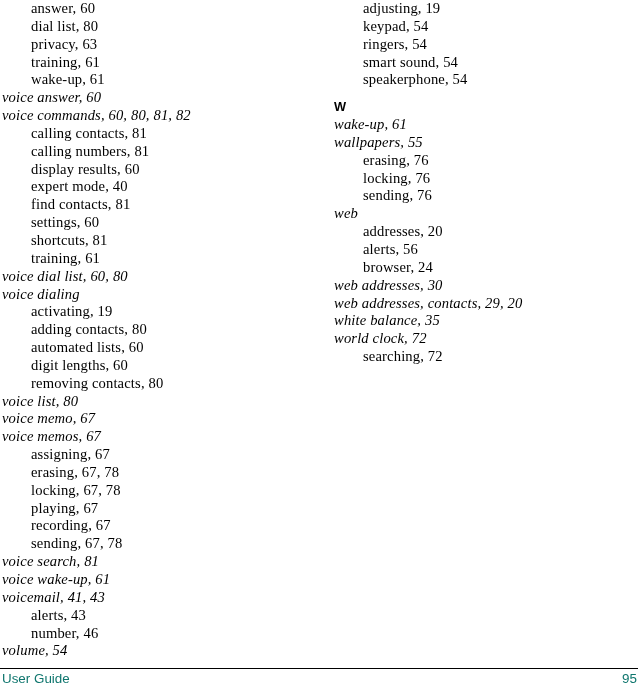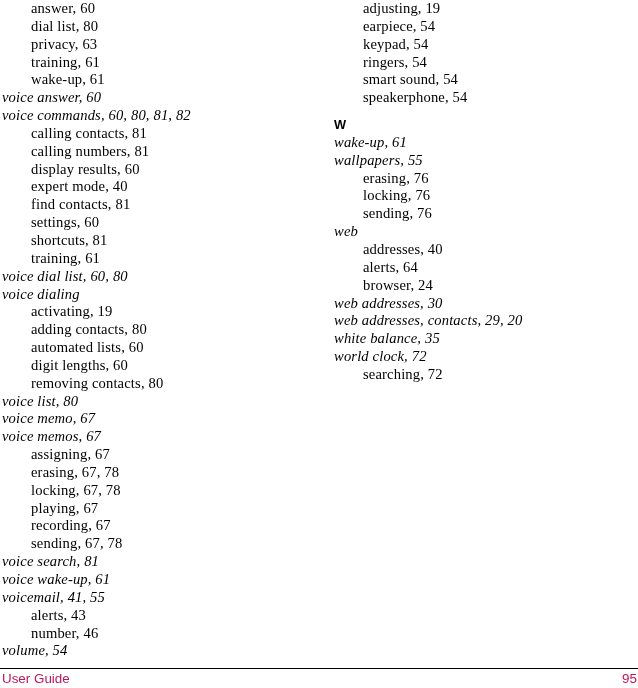--- a/index.html
+++ b/index.html
@@ -66,21 +66,21 @@
     border-top: 1.6px solid #000000;
     box-sizing: border-box;
   }
   .footer-inner {
     position: relative;
     width: 638px;
     height: 100%;
     font-family: "Liberation Sans", "DejaVu Sans", sans-serif;
     font-size: 13.4px;
     line-height: 18px;
-    color: #be185d;
+    color: #0f766e;
   }
   .footer-title {
     position: absolute;
     left: 2px;
     top: 1px;
     white-space: nowrap;
   }
   .footer-page-number {
     position: absolute;
     right: 1px;
@@ -120,42 +120,41 @@
       <div class="entry level-0">voice memo, 67</div>
       <div class="entry level-0">voice memos, 67</div>
       <div class="entry level-1">assigning, 67</div>
       <div class="entry level-1">erasing, 67, 78</div>
       <div class="entry level-1">locking, 67, 78</div>
       <div class="entry level-1">playing, 67</div>
       <div class="entry level-1">recording, 67</div>
       <div class="entry level-1">sending, 67, 78</div>
       <div class="entry level-0">voice search, 81</div>
       <div class="entry level-0">voice wake-up, 61</div>
-      <div class="entry level-0">voicemail, 41, 55</div>
+      <div class="entry level-0">voicemail, 41, 43</div>
       <div class="entry level-1">alerts, 43</div>
       <div class="entry level-1">number, 46</div>
       <div class="entry level-0">volume, 54</div>
     </div>
 
   <div class="index-column right">
       <div class="entry level-1">adjusting, 19</div>
-      <div class="entry level-1">earpiece, 54</div>
       <div class="entry level-1">keypad, 54</div>
       <div class="entry level-1">ringers, 54</div>
       <div class="entry level-1">smart sound, 54</div>
       <div class="entry level-1">speakerphone, 54</div>
       <div class="letter-heading">W</div>
       <div class="entry level-0">wake-up, 61</div>
       <div class="entry level-0">wallpapers, 55</div>
       <div class="entry level-1">erasing, 76</div>
       <div class="entry level-1">locking, 76</div>
       <div class="entry level-1">sending, 76</div>
       <div class="entry level-0">web</div>
-      <div class="entry level-1">addresses, 40</div>
-      <div class="entry level-1">alerts, 64</div>
+      <div class="entry level-1">addresses, 20</div>
+      <div class="entry level-1">alerts, 56</div>
       <div class="entry level-1">browser, 24</div>
       <div class="entry level-0">web addresses, 30</div>
       <div class="entry level-0">web addresses, contacts, 29, 20</div>
       <div class="entry level-0">white balance, 35</div>
       <div class="entry level-0">world clock, 72</div>
       <div class="entry level-1">searching, 72</div>
     </div>
 
 </div>
 

